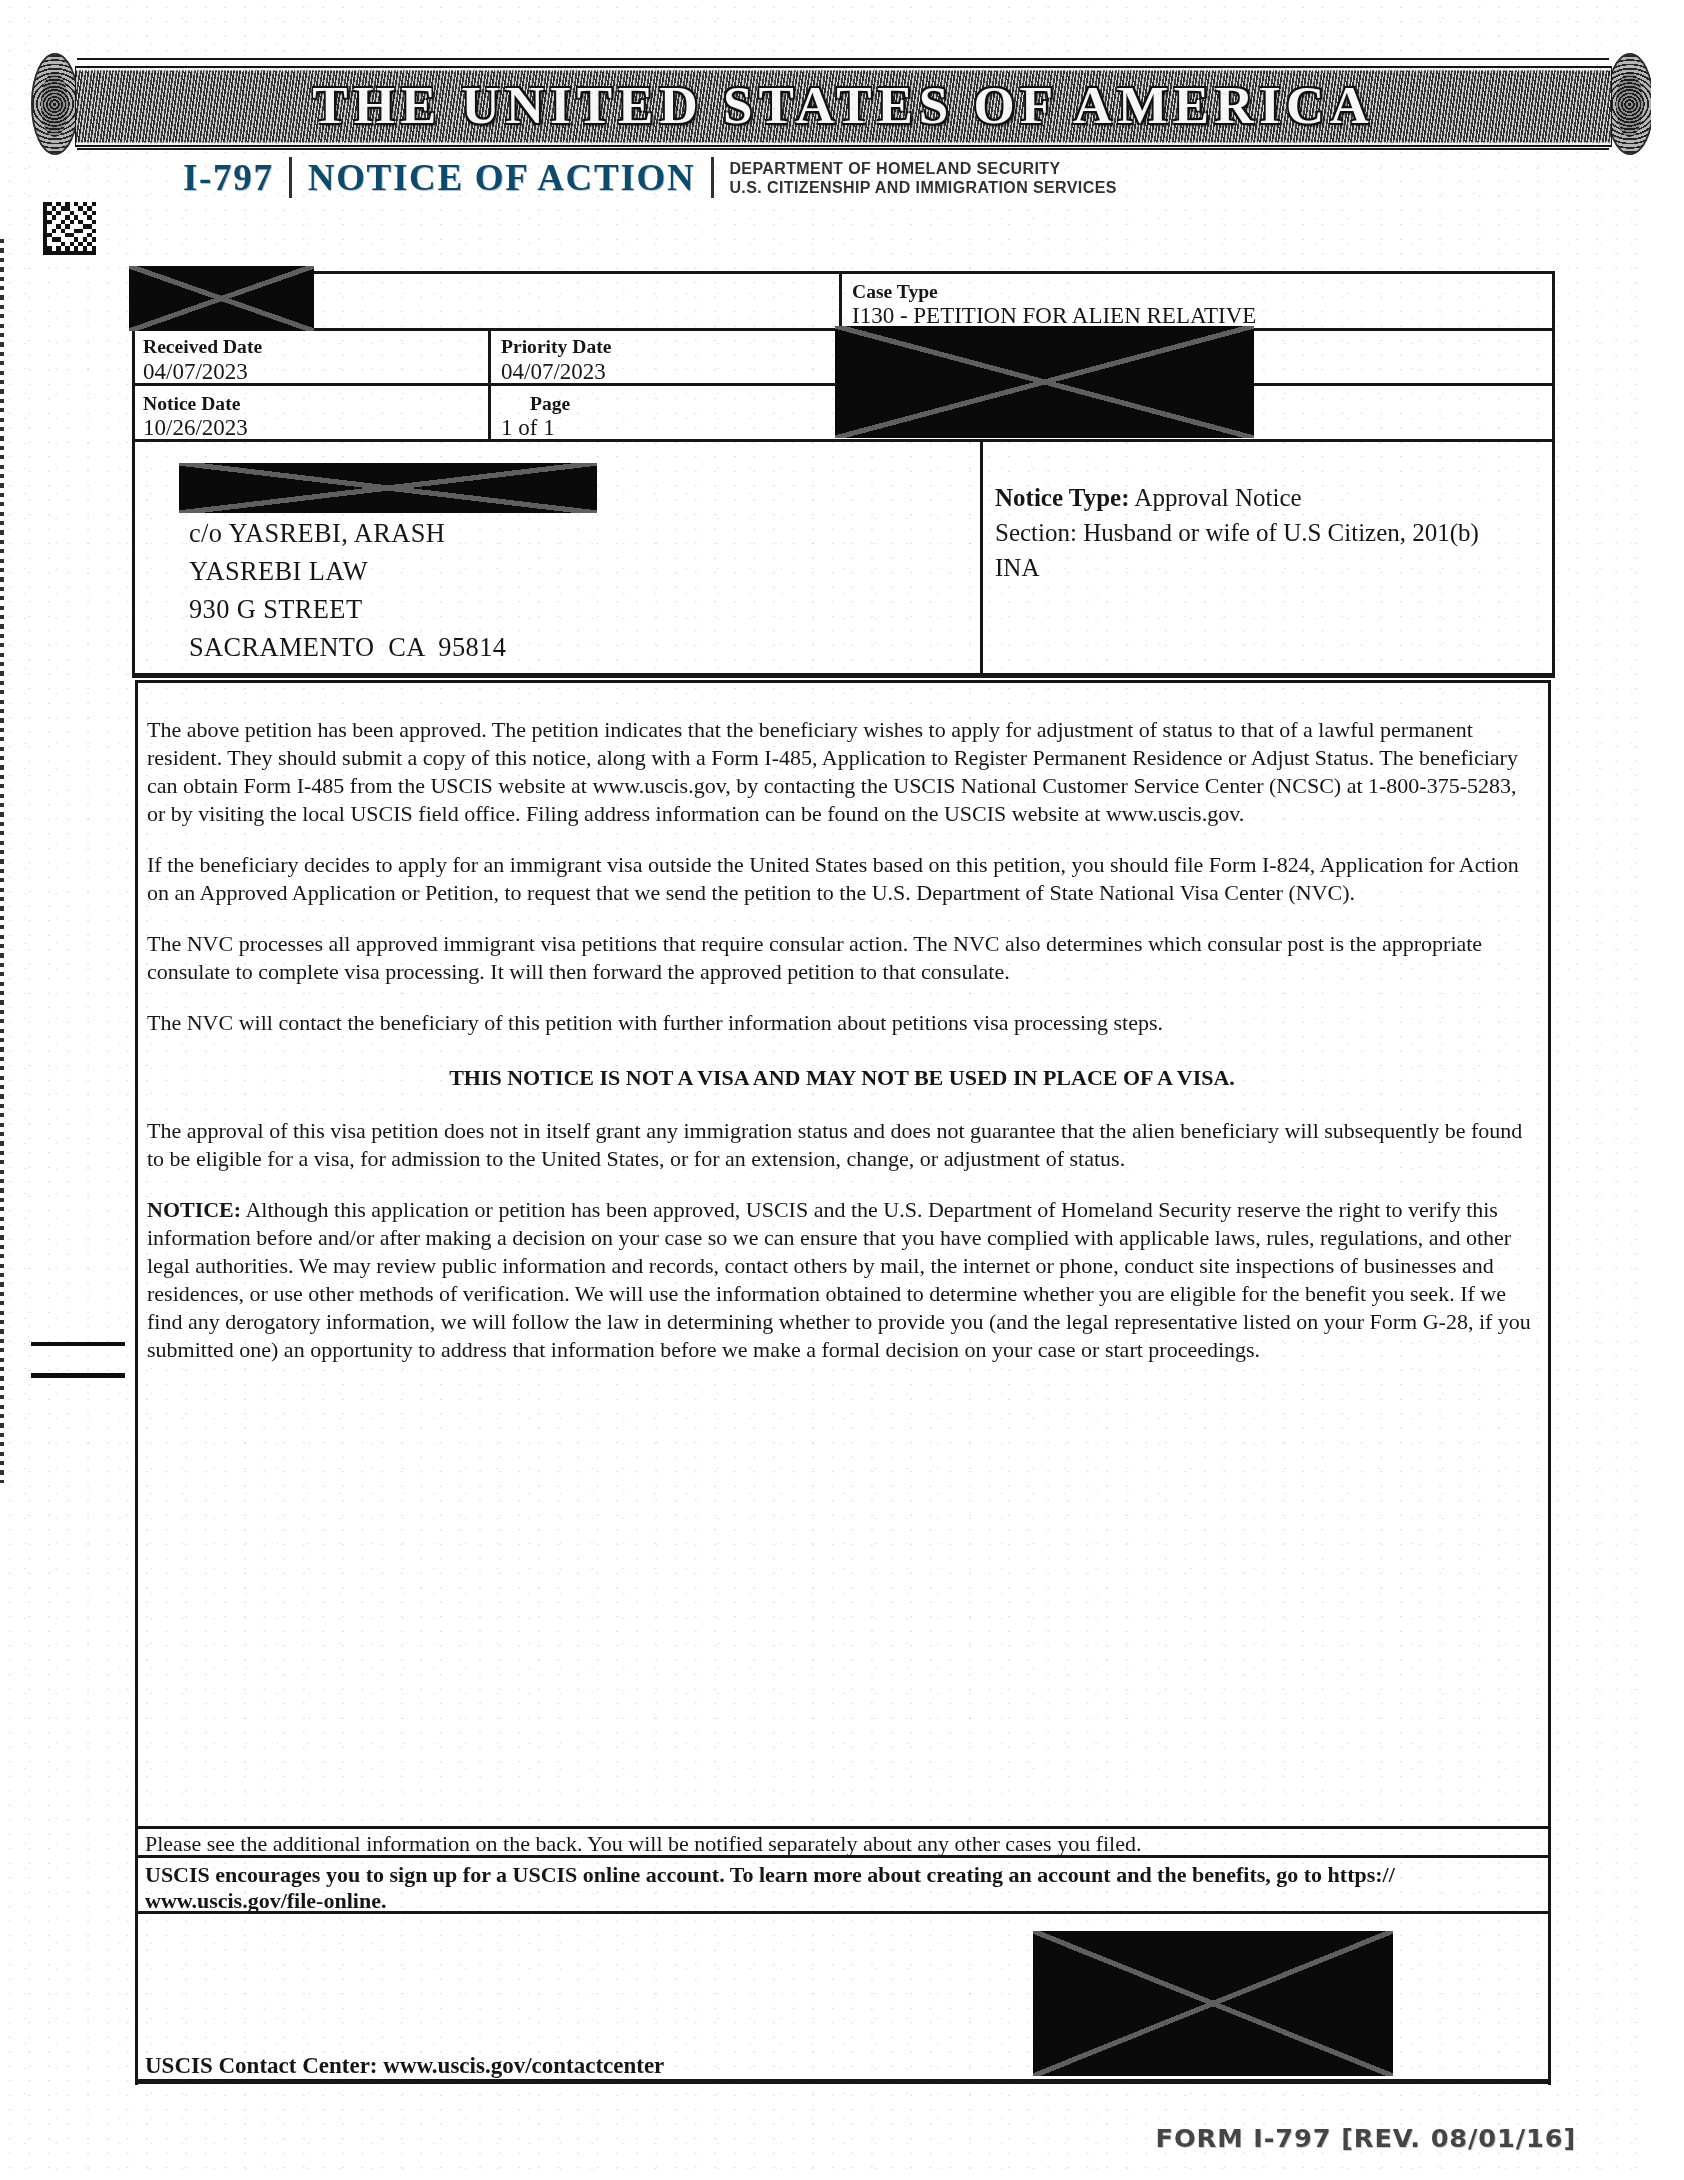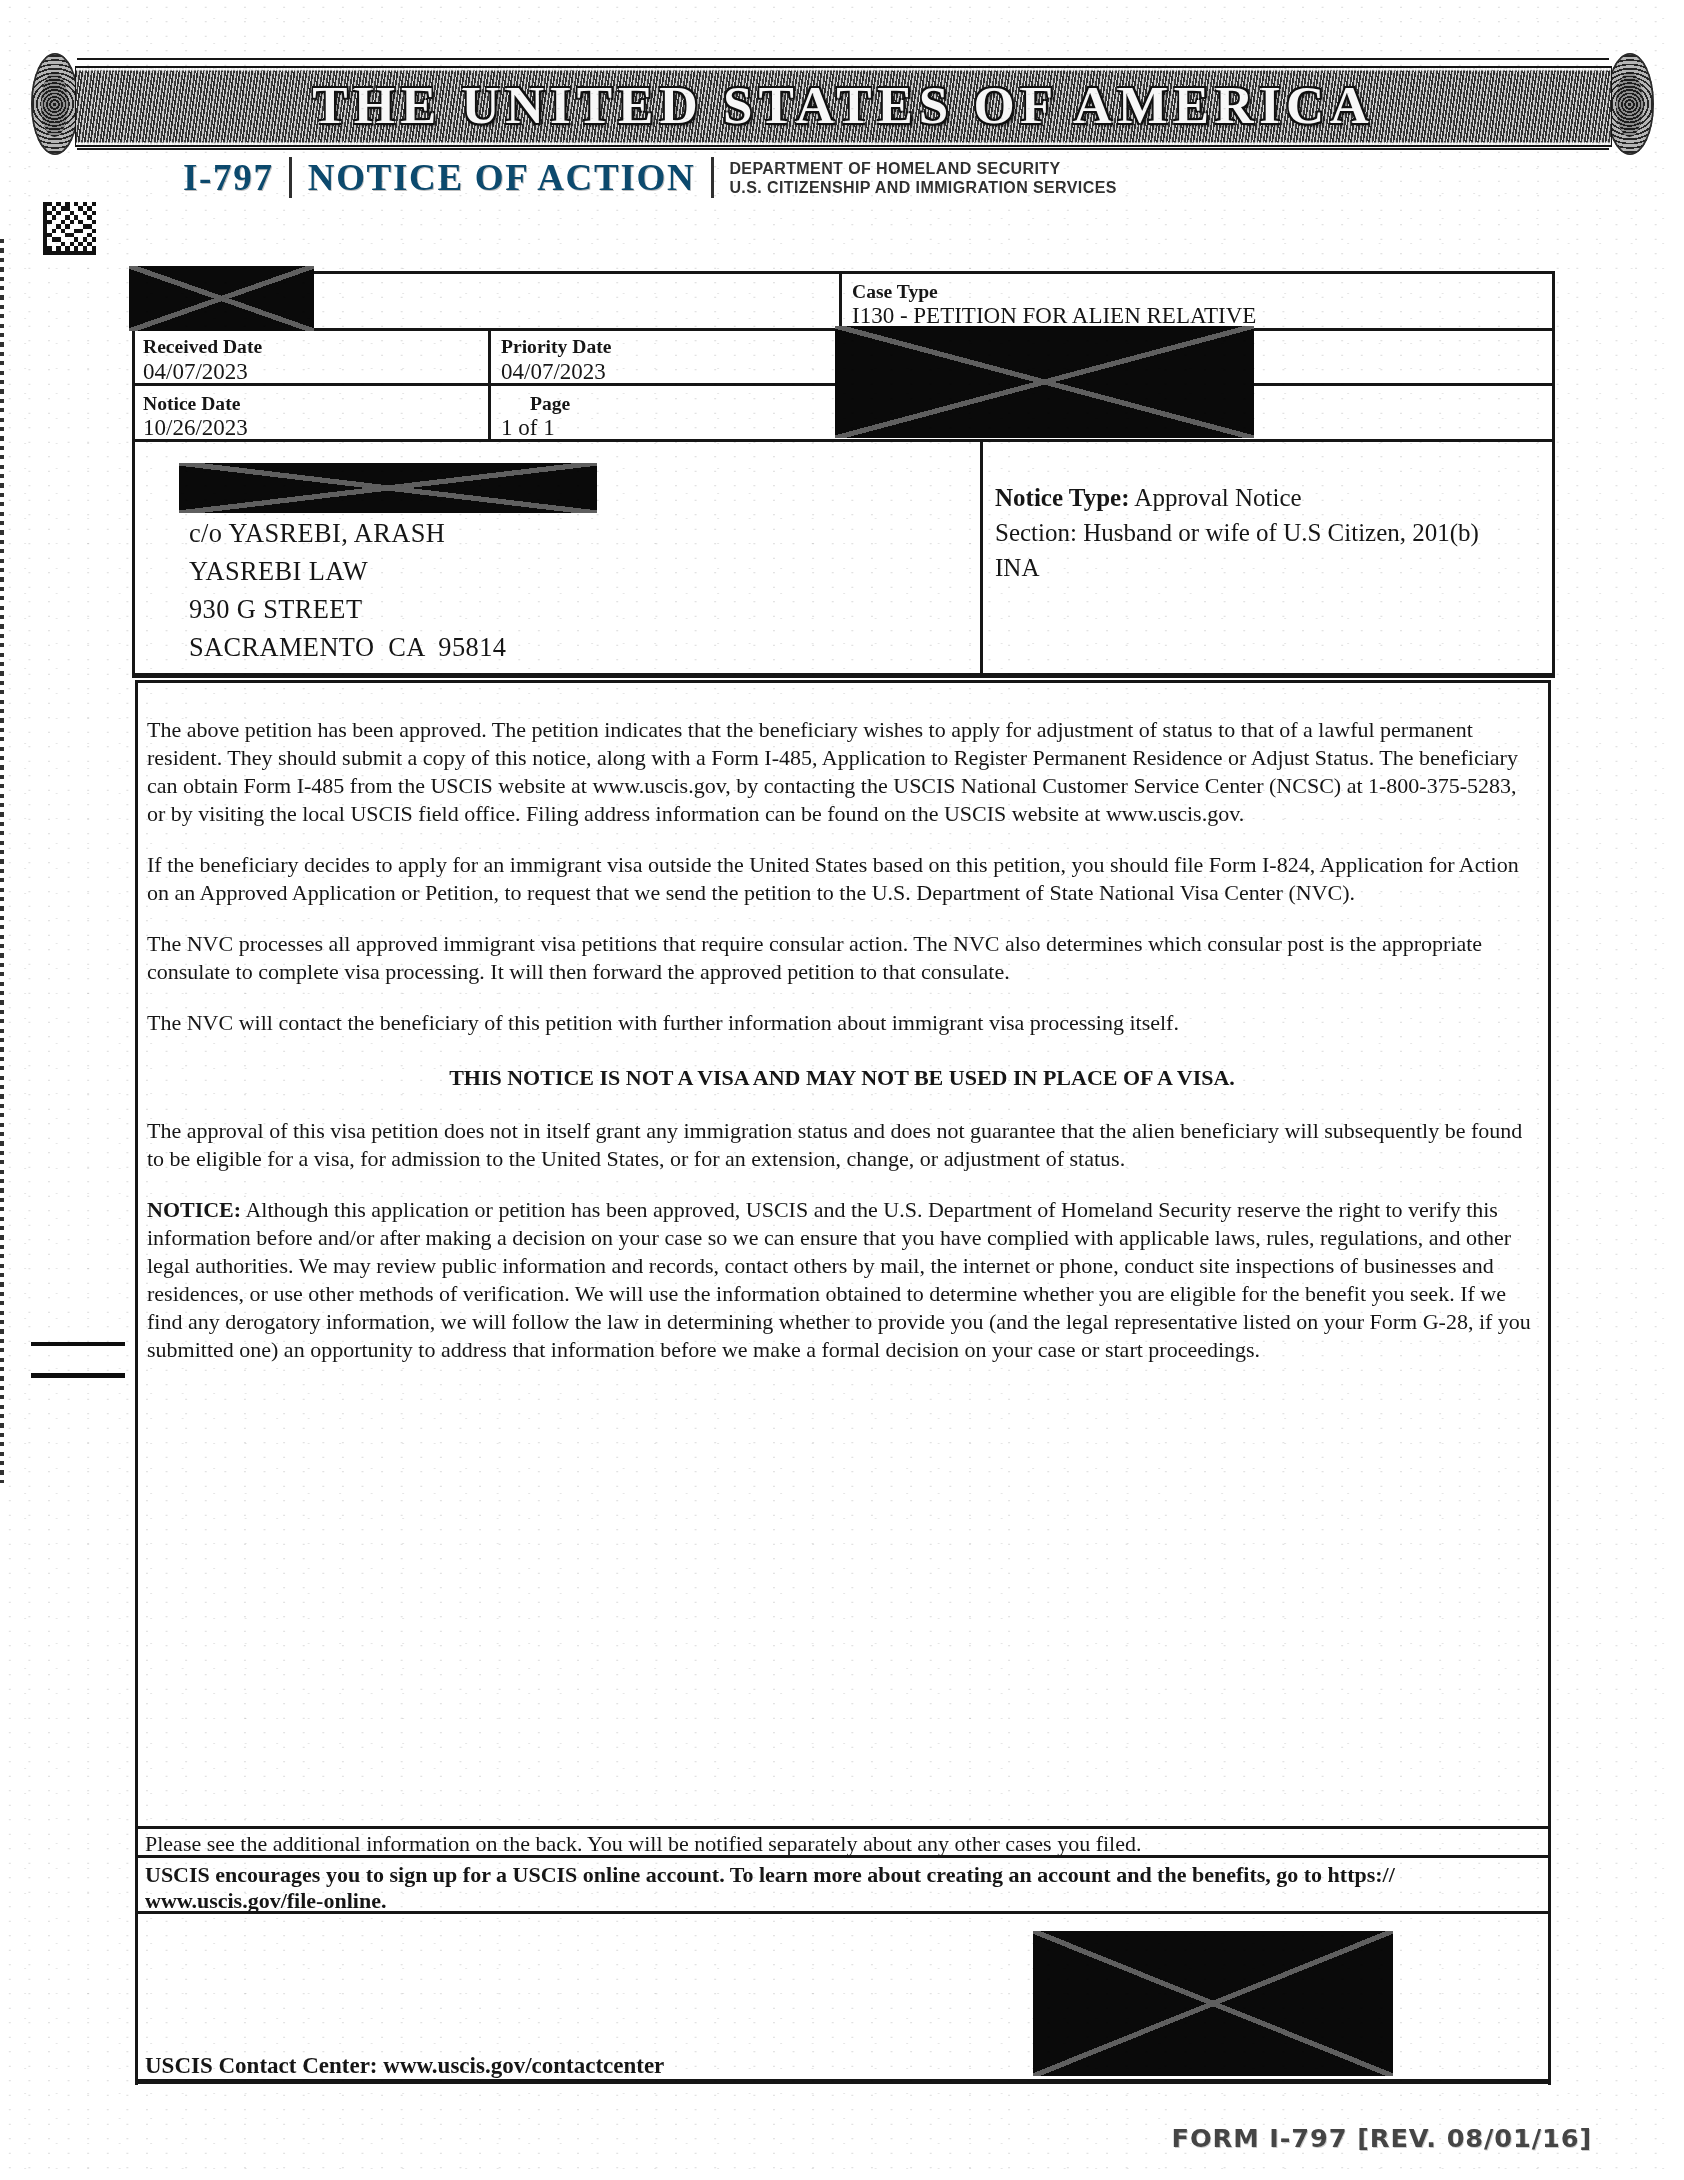--- a/index.html
+++ b/index.html
@@ -1,17 +1,17 @@
 <!DOCTYPE html>
 <html style="font-size:13.6px"><head>
 <meta charset="utf-8">
 <style>
   html,body{margin:0;padding:0;background:#ffffff;}
   .page{position:relative;width:1651px;height:2181px;background:#ffffff;overflow:hidden;
-        font-family:"Liberation Serif","DejaVu Serif",serif;color:#161616;padding-left:16px;}
+        font-family:"Liberation Serif","DejaVu Serif",serif;color:#161616;}
   
   .page::before{content:"";position:absolute;inset:0;pointer-events:none;z-index:40;
     background-image:
       radial-gradient(rgba(0,0,0,.34) 0.9px, transparent 1.1px),
       radial-gradient(rgba(0,0,0,.22) 0.9px, transparent 1.1px);
     background-size:19.6px 14.5px, 31.5px 25px;
     background-position:0 0, 9.4px 6px;
     opacity:.45;}
   .edge-artifact{position:absolute;left:0;top:239px;width:4.3px;height:1244px;z-index:41;
     background:repeating-linear-gradient(180deg,#0c0c0c 0 4.3px,transparent 4.3px 9.4px);opacity:.85;}
@@ -160,21 +160,21 @@
   <div class="rule" style="left:1548px;top:680px;width:2.6px;height:1405px;"></div>
   <div class="rule" style="left:135px;top:1826px;width:1416px;height:2.6px;"></div>
   <div class="rule" style="left:135px;top:1855px;width:1416px;height:2.6px;"></div>
   <div class="rule" style="left:135px;top:1911px;width:1416px;height:2.6px;"></div>
   <div class="rule" style="left:135px;top:2079px;width:1416px;height:5.1px;"></div>
 
   <div class="bodytext">
     <p class="first">The above petition has been approved. The petition indicates that the beneficiary wishes to apply for adjustment of status to that of a lawful permanent resident. They should submit a copy of this notice, along with a Form I-485, Application to Register Permanent Residence or Adjust Status. The beneficiary can obtain Form I-485 from the USCIS website at www.uscis.gov, by contacting the USCIS National Customer Service Center (NCSC) at 1-800-375-5283, or by visiting the local USCIS field office. Filing address information can be found on the USCIS website at www.uscis.gov.</p>
     <p>If the beneficiary decides to apply for an immigrant visa outside the United States based on this petition, you should file Form I-824, Application for Action on an Approved Application or Petition, to request that we send the petition to the U.S. Department of State National Visa Center (NVC).</p>
     <p>The NVC processes all approved immigrant visa petitions that require consular action. The NVC also determines which consular post is the appropriate consulate to complete visa processing. It will then forward the approved petition to that consulate.</p>
-    <p>The NVC will contact the beneficiary of this petition with further information about immigrant visa processing itself.</p>
+    <p>The NVC will contact the beneficiary of this petition with further information about petitions visa processing steps.</p>
     <p class="warning">THIS NOTICE IS NOT A VISA AND MAY NOT BE USED IN PLACE OF A VISA.</p>
     <p>The approval of this visa petition does not in itself grant any immigration status and does not guarantee that the alien beneficiary will subsequently be found to be eligible for a visa, for admission to the United States, or for an extension, change, or adjustment of status.</p>
     <p><b>NOTICE:</b><span> Although this application or petition has been approved, USCIS and the U.S. Department of Homeland Security reserve the right to verify this information before and/or after making a decision on your case so we can ensure that you have complied with applicable laws, rules, regulations, and other legal authorities. We may review public information and records, contact others by mail, the internet or phone, conduct site inspections of businesses and residences, or use other methods of verification. We will use the information obtained to determine whether you are eligible for the benefit you seek. If we find any derogatory information, we will follow the law in determining whether to provide you (and the legal representative listed on your Form G-28, if you submitted one) an opportunity to address that information before we make a formal decision on your case or start proceedings.</span></p>
   </div>
 
   <div class="regmark" style="top:1342px;height:4.3px;"></div>
   <div class="regmark" style="top:1373px;height:5.1px;"></div>
 
   <div class="foot-note">Please see the additional information on the back. You will be notified separately about any other cases you filed.</div>
   <div class="foot-online"><span>USCIS encourages you to sign up for a USCIS online account. To learn more about creating an account and the benefits, go to https://</span><br><span>www.uscis.gov/file-online.</span></div>

